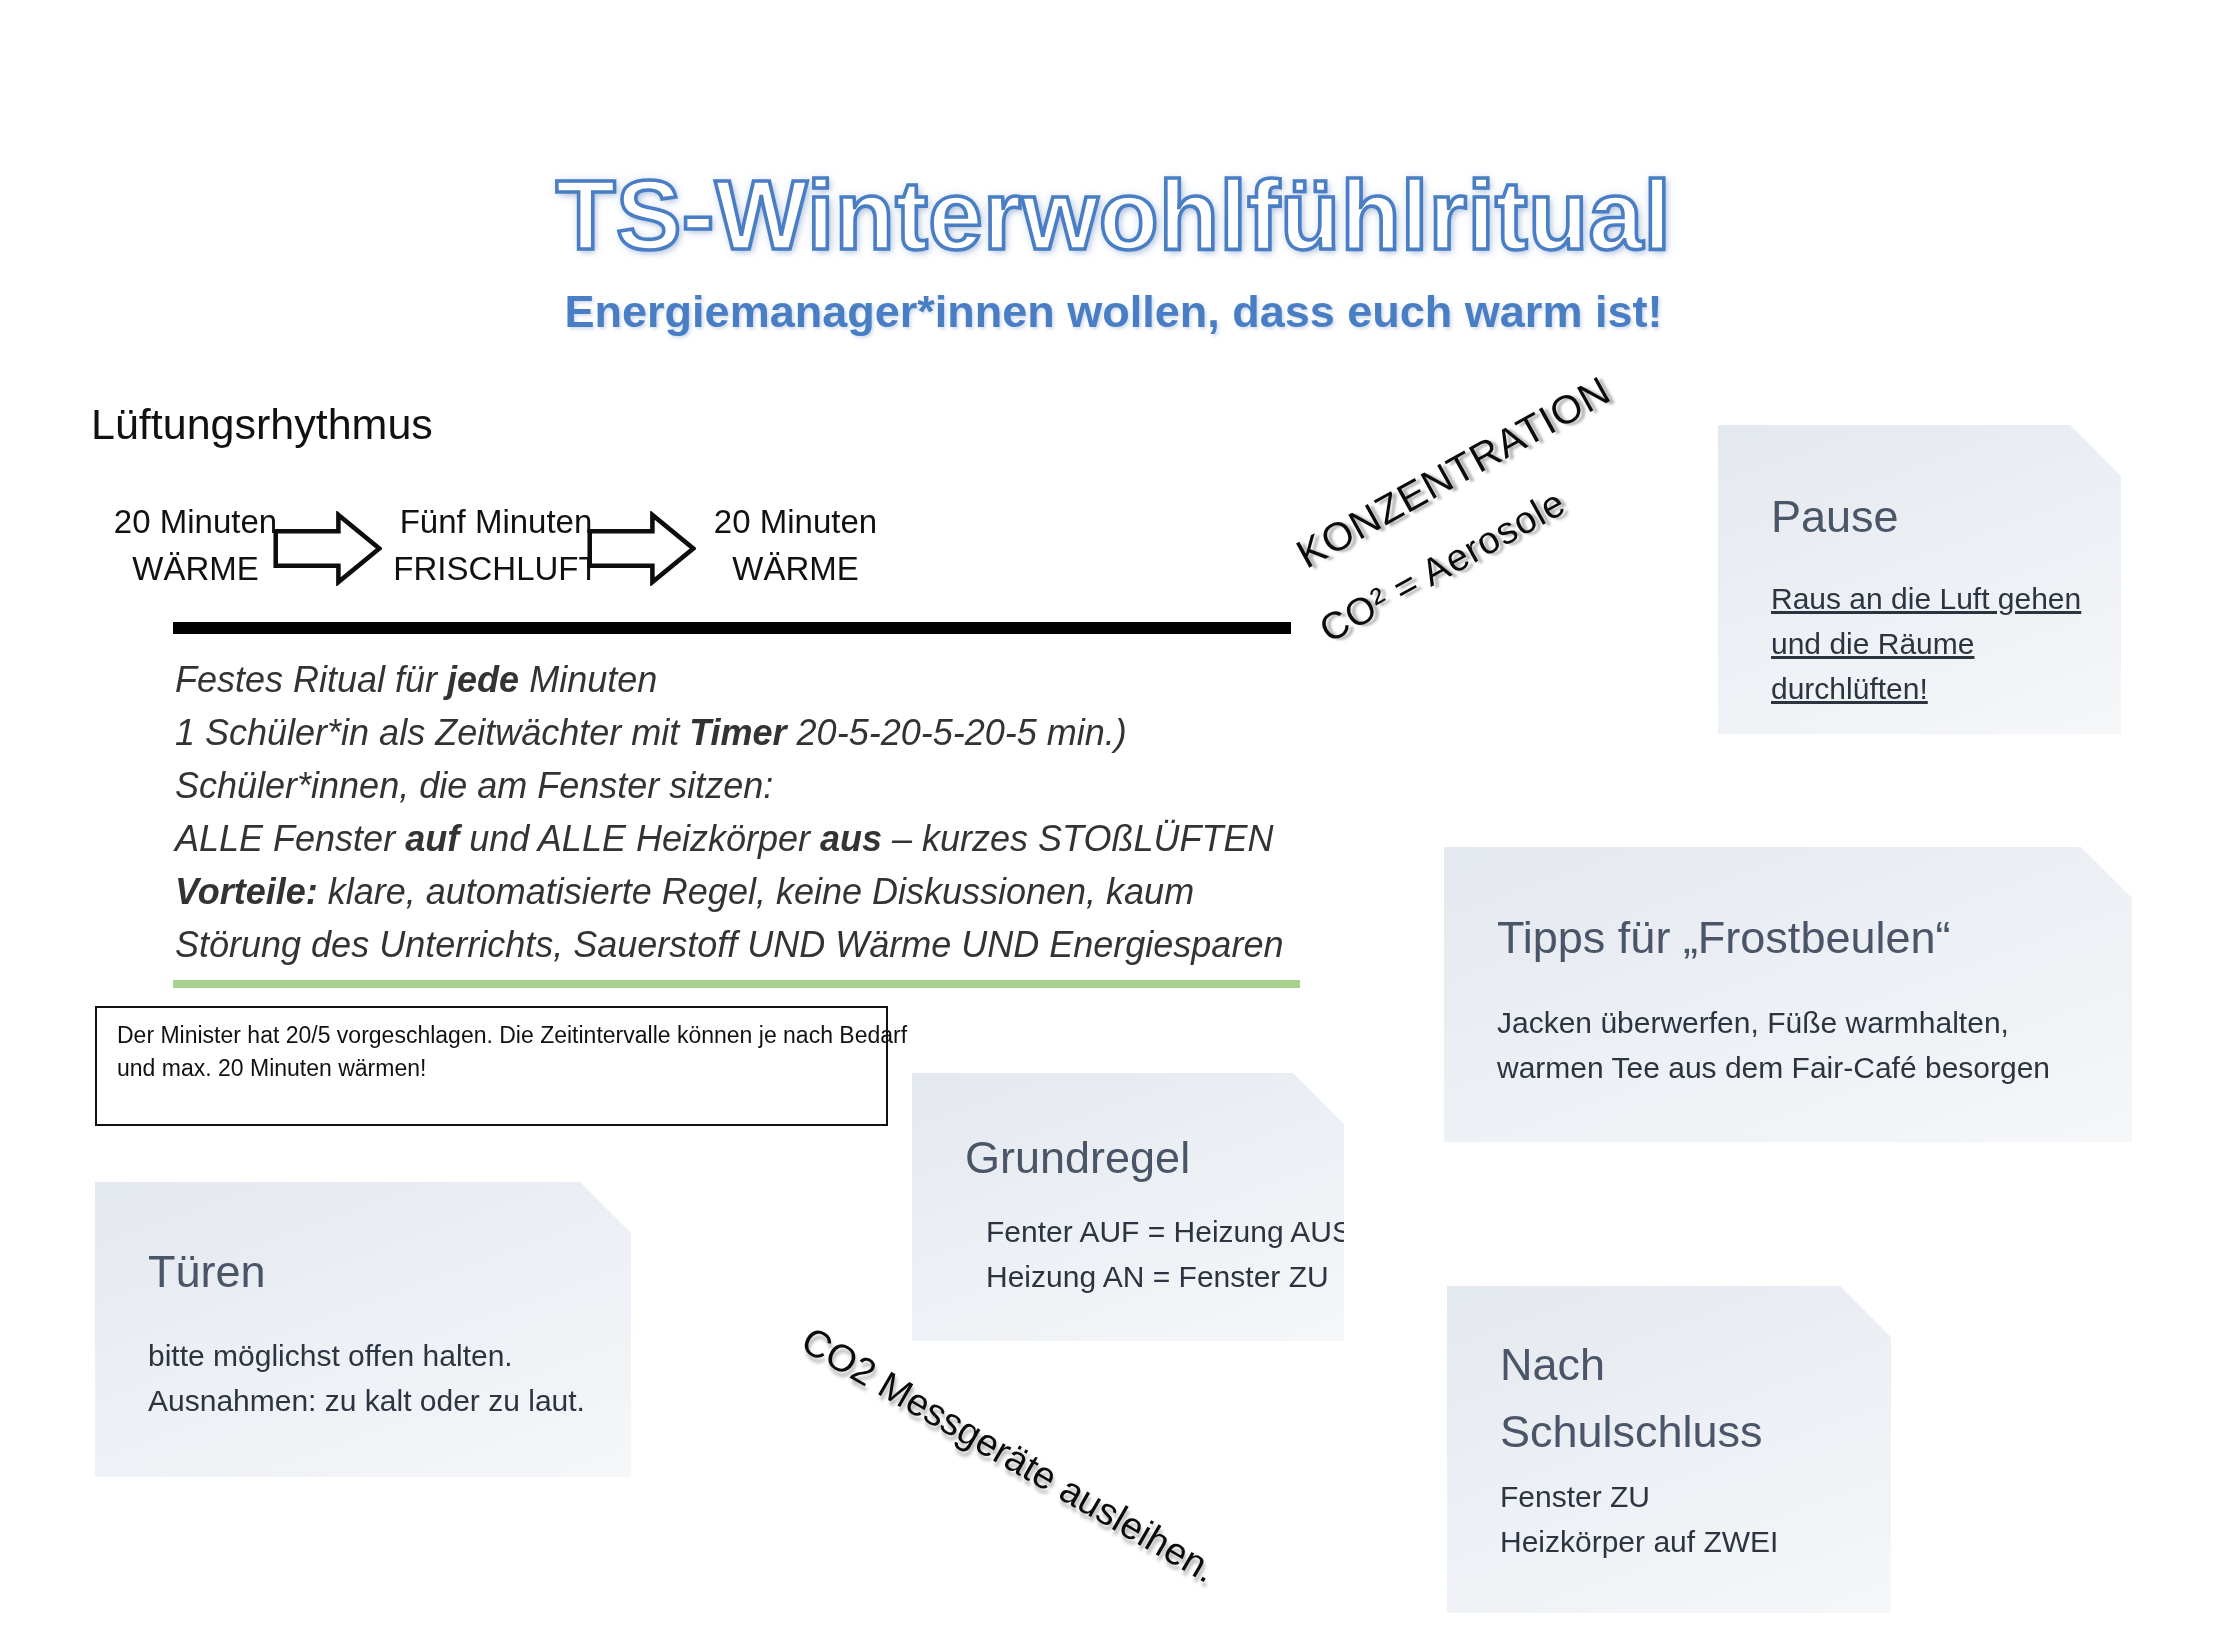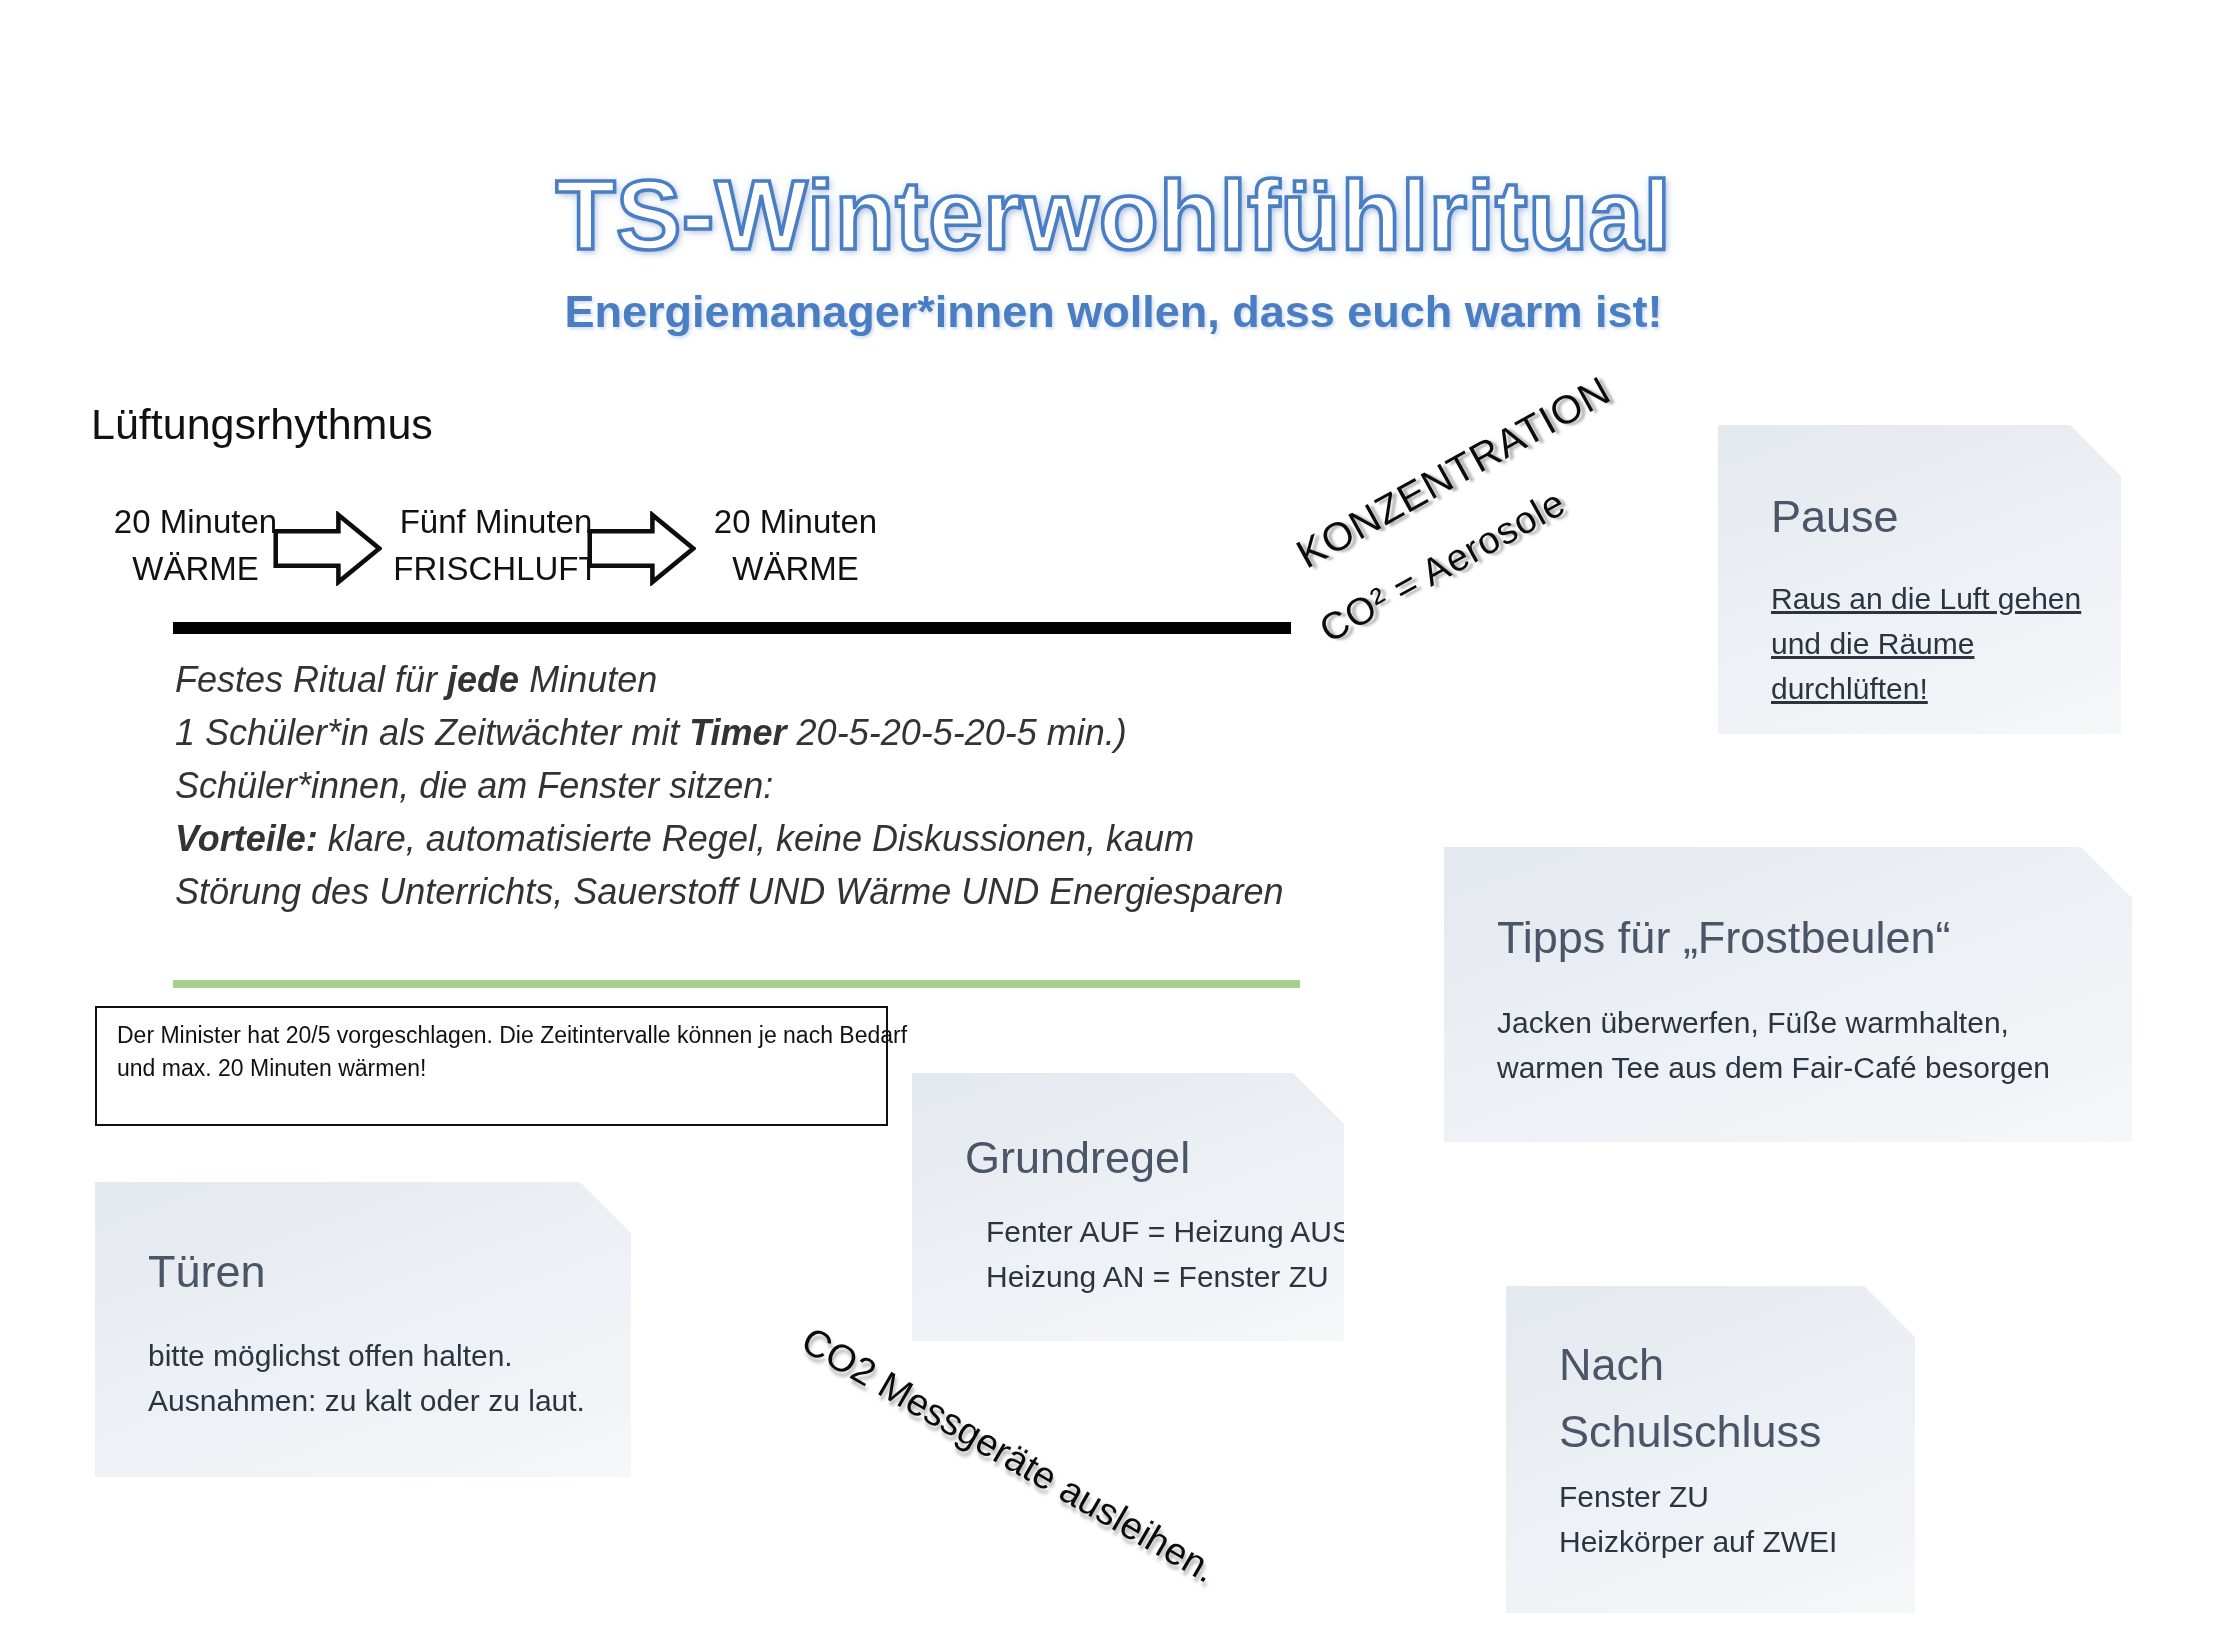--- a/index.html
+++ b/index.html
@@ -216,21 +216,21 @@
   .card-tipps .card-body  { left: 53px; top: 153px; }
 
   .card-grundregel   { left: 912px; top: 1073px; width: 432px; height: 268px; }
   .card-grundregel .card-title { left: 53px; top: 50px; }
   .card-grundregel .card-body  { left: 53px; top: 136px; margin-left: 21px; }
 
   .card-tueren       { left: 95px;  top: 1182px; width: 536px; height: 295px; }
   .card-tueren .card-title { left: 53px; top: 55px; }
   .card-tueren .card-body  { left: 53px; top: 151px; }
 
-  .card-nach         { left: 1506px; top: 1286px; width: 409px; height: 327px; }
+  .card-nach         { left: 1447px; top: 1286px; width: 444px; height: 327px; }
   .card-nach .card-title { left: 53px; top: 45px; line-height: 67px; }
   .card-nach .card-body  { left: 53px; top: 188px; }
   .card-nach .card-title .line { display: block; }
 </style>
 </head>
 <body>
 
 <div id="slide">
 
   <div class="title-wrap">
@@ -270,20 +270,21 @@
     </div>
   </div>
 
   <div class="black-bar"></div>
   <div class="green-bar"></div>
 
   <div class="ritual">
     <span class="line"><span>Festes Ritual für </span><b>jede</b><span> Minuten</span></span>
     <span class="line"><span>1 Schüler*in als Zeitwächter mit </span><b>Timer</b><span> 20-5-20-5-20-5 min.)</span></span>
     <span class="line">Schüler*innen, die am Fenster sitzen:</span>
+    <span class="line"><span>ALLE Fenster </span><b>auf</b><span> und ALLE Heizkörper </span><b>aus</b><span> – kurzes STOßLÜFTEN</span></span>
     <span class="line"><b>Vorteile:</b><span> klare, automatisierte Regel, keine Diskussionen, kaum</span></span>
     <span class="line">Störung des Unterrichts, Sauerstoff UND Wärme UND Energiesparen</span>
   </div>
 
   <div class="note-box">
     <span class="line">Der Minister hat 20/5 vorgeschlagen. Die Zeitintervalle können je nach Bedarf</span>
     <span class="line">und max. 20 Minuten wärmen!</span>
   </div>
 
   <div class="diag diag-konz">KONZENTRATION</div>

